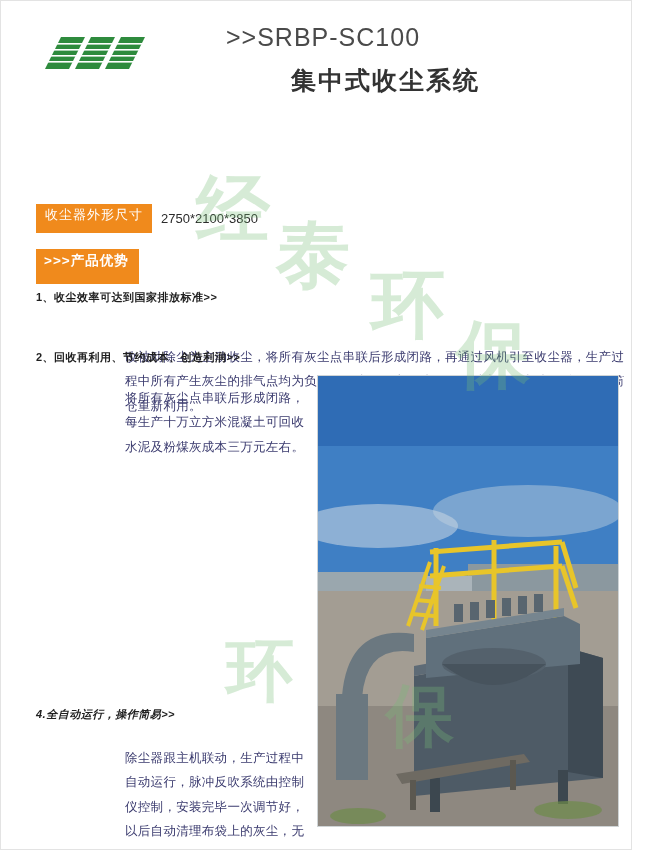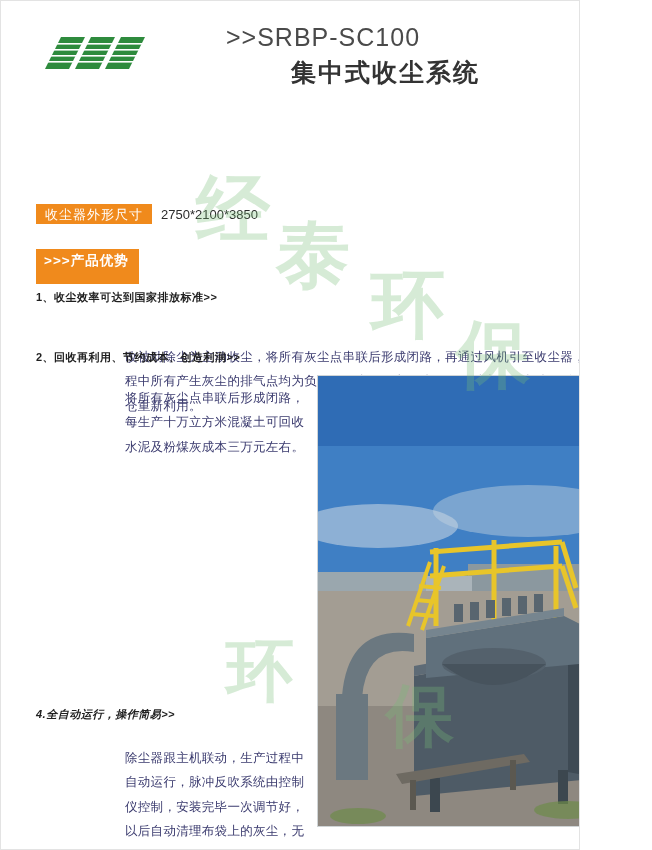--- a/index.html
+++ b/index.html
@@ -10,21 +10,21 @@
     width: 652px;
     height: 850px;
     background: #ffffff;
     font-family: "Liberation Sans", sans-serif;
     color: #1a1a1a;
     overflow: hidden;
     position: relative;
   }
   .page {
     position: relative;
-    width: 580px;
+    width: 632px;
     height: 850px;
     box-sizing: border-box;
     border: 1px solid #e3e3e3;
     overflow: hidden;
   }
 
   
   .header {
     position: absolute;
     left: 0;
@@ -52,21 +52,21 @@
     font-size: 25px;
     letter-spacing: 1px;
     color: #4a4a4a;
     font-family: "Liberation Sans", sans-serif;
     white-space: nowrap;
     padding-left: 35px;
   }
   .title-sub {
     font-size: 25px;
     color: #333333;
-    margin-top: 4px;
+    margin-top: 12px;
     letter-spacing: 2px;
     white-space: nowrap;
     padding-left: 100px;
     font-weight: bold;
   }
 
   
   .watermark {
     position: absolute;
     left: 0; top: 0;
@@ -87,21 +87,21 @@
     position: absolute;
     left: 35px;
     top: 203px;
     display: flex;
     align-items: center;
   }
   .dim-label {
     background: #f08a1c;
     color: #ffffff;
     font-size: 13px;
-    padding: 4px 9px 3px 9px;
+    padding: 4px 9px 12px 9px;
     letter-spacing: 1px;
     line-height: 1;
   }
   .dim-value {
     margin-left: 9px;
     font-size: 13px;
     color: #2b2b2b;
     font-family: "Liberation Sans", sans-serif;
   }
 

